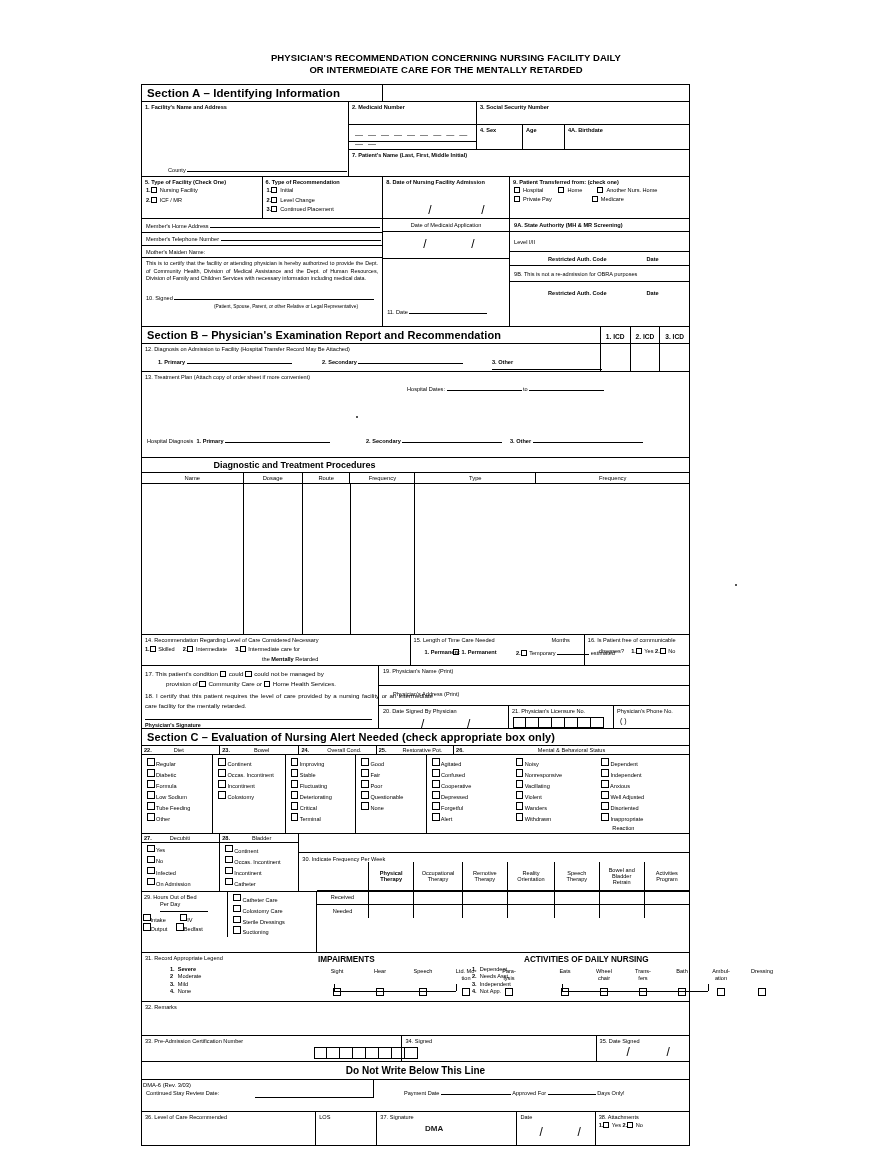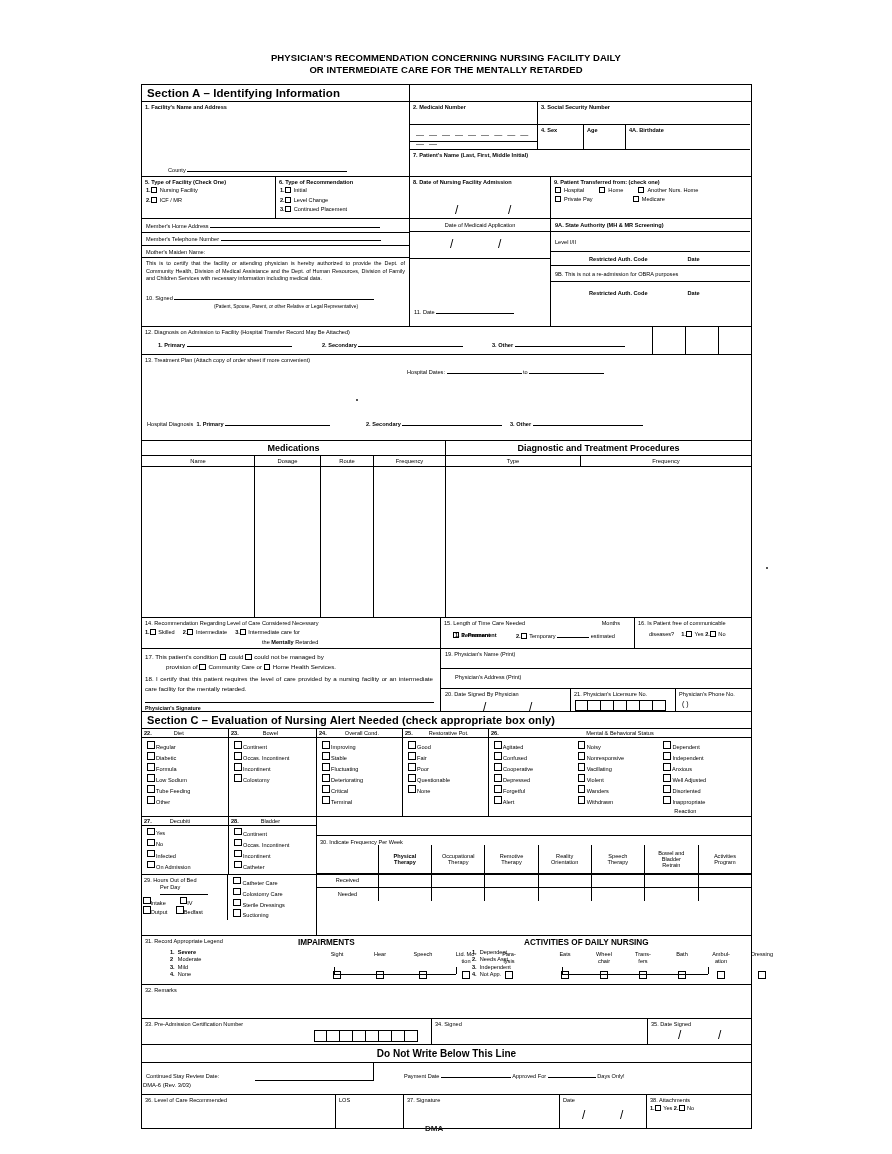--- a/index.html
+++ b/index.html
@@ -1,18 +1,18 @@
 <!DOCTYPE html>
 <html><head>
 <meta charset="utf-8">
 <style>
   html,body{margin:0;padding:0;background:#fff;}
   body{width:892px;height:1154px;position:relative;font-family:"Liberation Sans",sans-serif;color:#000;}
   .page{position:absolute;left:0;top:0;width:892px;height:1154px;}
-  .form{position:absolute;left:141px;top:84px;width:611px;border:1.4px solid #000;box-sizing:border-box;}
+  .form{position:absolute;left:141px;top:84px;width:549px;border:1.4px solid #000;box-sizing:border-box;}
   .hdr{position:absolute;left:0;top:52px;width:892px;text-align:center;font-weight:bold;font-size:9.5px;line-height:12px;letter-spacing:.1px;}
   .row{display:flex;width:100%;box-sizing:border-box;}
   .cell{box-sizing:border-box;position:relative;}
   .bb{border-bottom:1.4px solid #000;}
   .br{border-right:1.4px solid #000;}
   .bbt{border-bottom:1px solid #000;}
   .brt{border-right:1px solid #000;}
   .sec{font-weight:bold;font-size:11.5px;padding:2px 0 2px 5px;letter-spacing:.1px;}
   .lblb{font-size:5.6px;font-weight:bold;}
   .ctr{text-align:center;}
@@ -171,20 +171,28 @@
         <div class="row bbt" style="height:16px;align-items:center;">
           <div style="font-size:5.6px;padding-left:4px;">9B. This is not a re-admission for OBRA purposes</div>
         </div>
         <div class="row" style="height:22px;align-items:center;">
           <div style="font-size:5.6px;font-weight:bold;padding-left:38px;">Restricted Auth. Code</div>
           <div style="font-size:5.6px;font-weight:bold;padding-left:40px;">Date</div>
         </div>
       </div>
     </div>
 
+    <div class="row bb">
+      <div class="cell br" style="width:511px;">
+        <div class="sec" style="font-size:11px;">Section B – Physician's Examination Report and Recommendation</div>
+      </div>
+      <div class="cell br ctr" style="width:33px;font-size:6.6px;font-weight:bold;padding-top:6px;">1. ICD</div>
+      <div class="cell br ctr" style="width:33px;font-size:6.6px;font-weight:bold;padding-top:6px;">2. ICD</div>
+      <div class="cell ctr" style="width:32px;font-size:6.6px;font-weight:bold;padding-top:6px;">3. ICD</div>
+    </div>
 
     <div class="row bb">
       <div class="cell br" style="width:511px;height:27px;position:relative;">
         <div style="position:absolute;left:3px;top:2px;font-size:5.6px;">12. Diagnosis on Admission to Facility (Hospital Transfer Record May Be Attached)</div>
         <div style="position:absolute;left:16px;top:15px;font-size:5.6px;"><span class="bold">1. Primary</span> <span class="dash" style="width:105px;"></span></div>
         <div style="position:absolute;left:180px;top:15px;font-size:5.6px;"><span class="bold">2. Secondary</span> <span class="dash" style="width:105px;"></span></div>
         <div style="position:absolute;left:350px;top:15px;font-size:5.6px;"><span class="bold">3. Other</span> <span class="dash" style="width:110px;"></span></div>
       </div>
       <div class="cell br" style="width:33px;"></div>
       <div class="cell br" style="width:33px;"></div>
@@ -196,21 +204,20 @@
         <div style="position:absolute;left:3px;top:2px;font-size:5.6px;">13. Treatment Plan (Attach copy of order sheet if more convenient)</div>
         <div style="position:absolute;left:265px;top:14px;font-size:5.6px;"><span>Hospital Dates:</span> <span class="dash" style="width:75px;"></span> <span>to</span> <span class="dash" style="width:75px;"></span></div>
         <div style="position:absolute;left:214px;top:44px;width:2px;height:2px;background:#555;"></div>
         <div style="position:absolute;left:5px;top:66px;font-size:5.6px;"><span>Hospital Diagnosis</span>&nbsp; <span class="bold">1. Primary</span> <span class="dash" style="width:105px;"></span></div>
         <div style="position:absolute;left:224px;top:66px;font-size:5.6px;"><span class="bold">2. Secondary</span> <span class="dash" style="width:100px;"></span></div>
         <div style="position:absolute;left:368px;top:66px;font-size:5.6px;"><span class="bold">3. Other</span> <span class="dash" style="width:110px;"></span></div>
       </div>
     </div>
 
     <div class="row bb">
-      <div class="cell br medhdr" style="width:304px;">Medications</div>
       <div class="cell medhdr" style="width:305px;">Diagnostic and Treatment Procedures</div>
     </div>
     <div class="row bb">
       <div class="cell brt medsub" style="width:113px;">Name</div>
       <div class="cell brt medsub" style="width:66px;">Dosage</div>
       <div class="cell brt medsub" style="width:53px;">Route</div>
       <div class="cell br medsub" style="width:72px;">Frequency</div>
       <div class="cell brt medsub" style="width:135px;">Type</div>
       <div class="cell medsub" style="width:170px;">Frequency</div>
     </div>
@@ -485,21 +492,21 @@
                 <td style="border-right:0;border-bottom:0;"></td>
           </tr>
         </tbody>
           </table>
       </div>
     </div>
 
     <div class="row bb">
       <div class="cell" style="width:609px;height:48px;position:relative;">
         <div style="position:absolute;left:3px;top:2px;font-size:5.6px;">31. Record Appropriate Legend</div>
-        <div style="position:absolute;left:156px;top:2px;font-size:8.2px;font-weight:bold;">IMPAIRMENTS</div>
+        <div style="position:absolute;left:176px;top:2px;font-size:8.2px;font-weight:bold;">IMPAIRMENTS</div>
         <div style="position:absolute;left:382px;top:2px;font-size:8.2px;font-weight:bold;">ACTIVITIES OF DAILY NURSING</div>
 
         <div style="position:absolute;left:28px;top:13px;font-size:5.6px;line-height:7.4px;">
           <div><span class="bold">1.</span>&nbsp;&nbsp;<span class="bold">Severe</span></div>
           <div><span class="bold">2</span>&nbsp;&nbsp;&nbsp;Moderate</div>
           <div><span class="bold">3.</span>&nbsp;&nbsp;Mild</div>
           <div><span class="bold">4.</span>&nbsp;&nbsp;None</div>
         </div>
 
         <div style="position:absolute;left:182px;top:15px;display:flex;gap:17px;">

